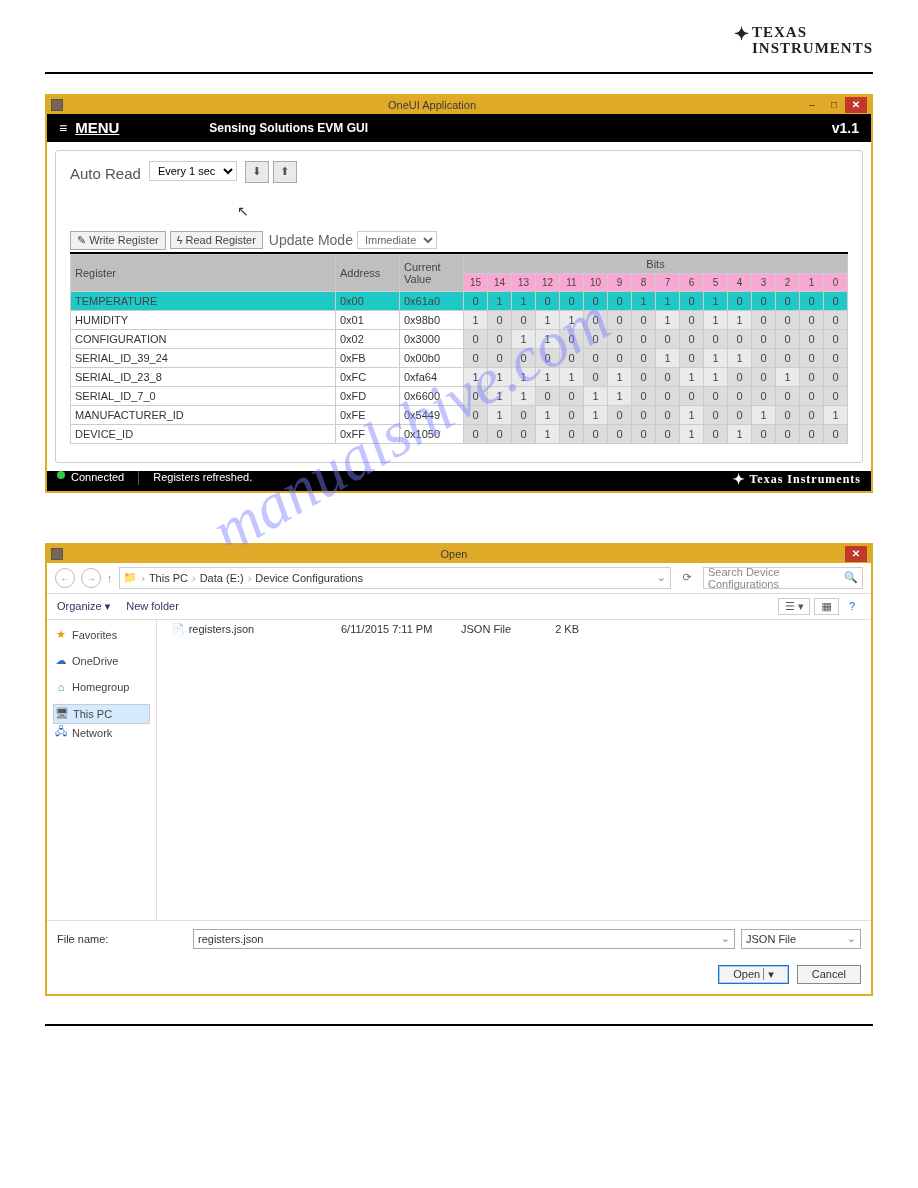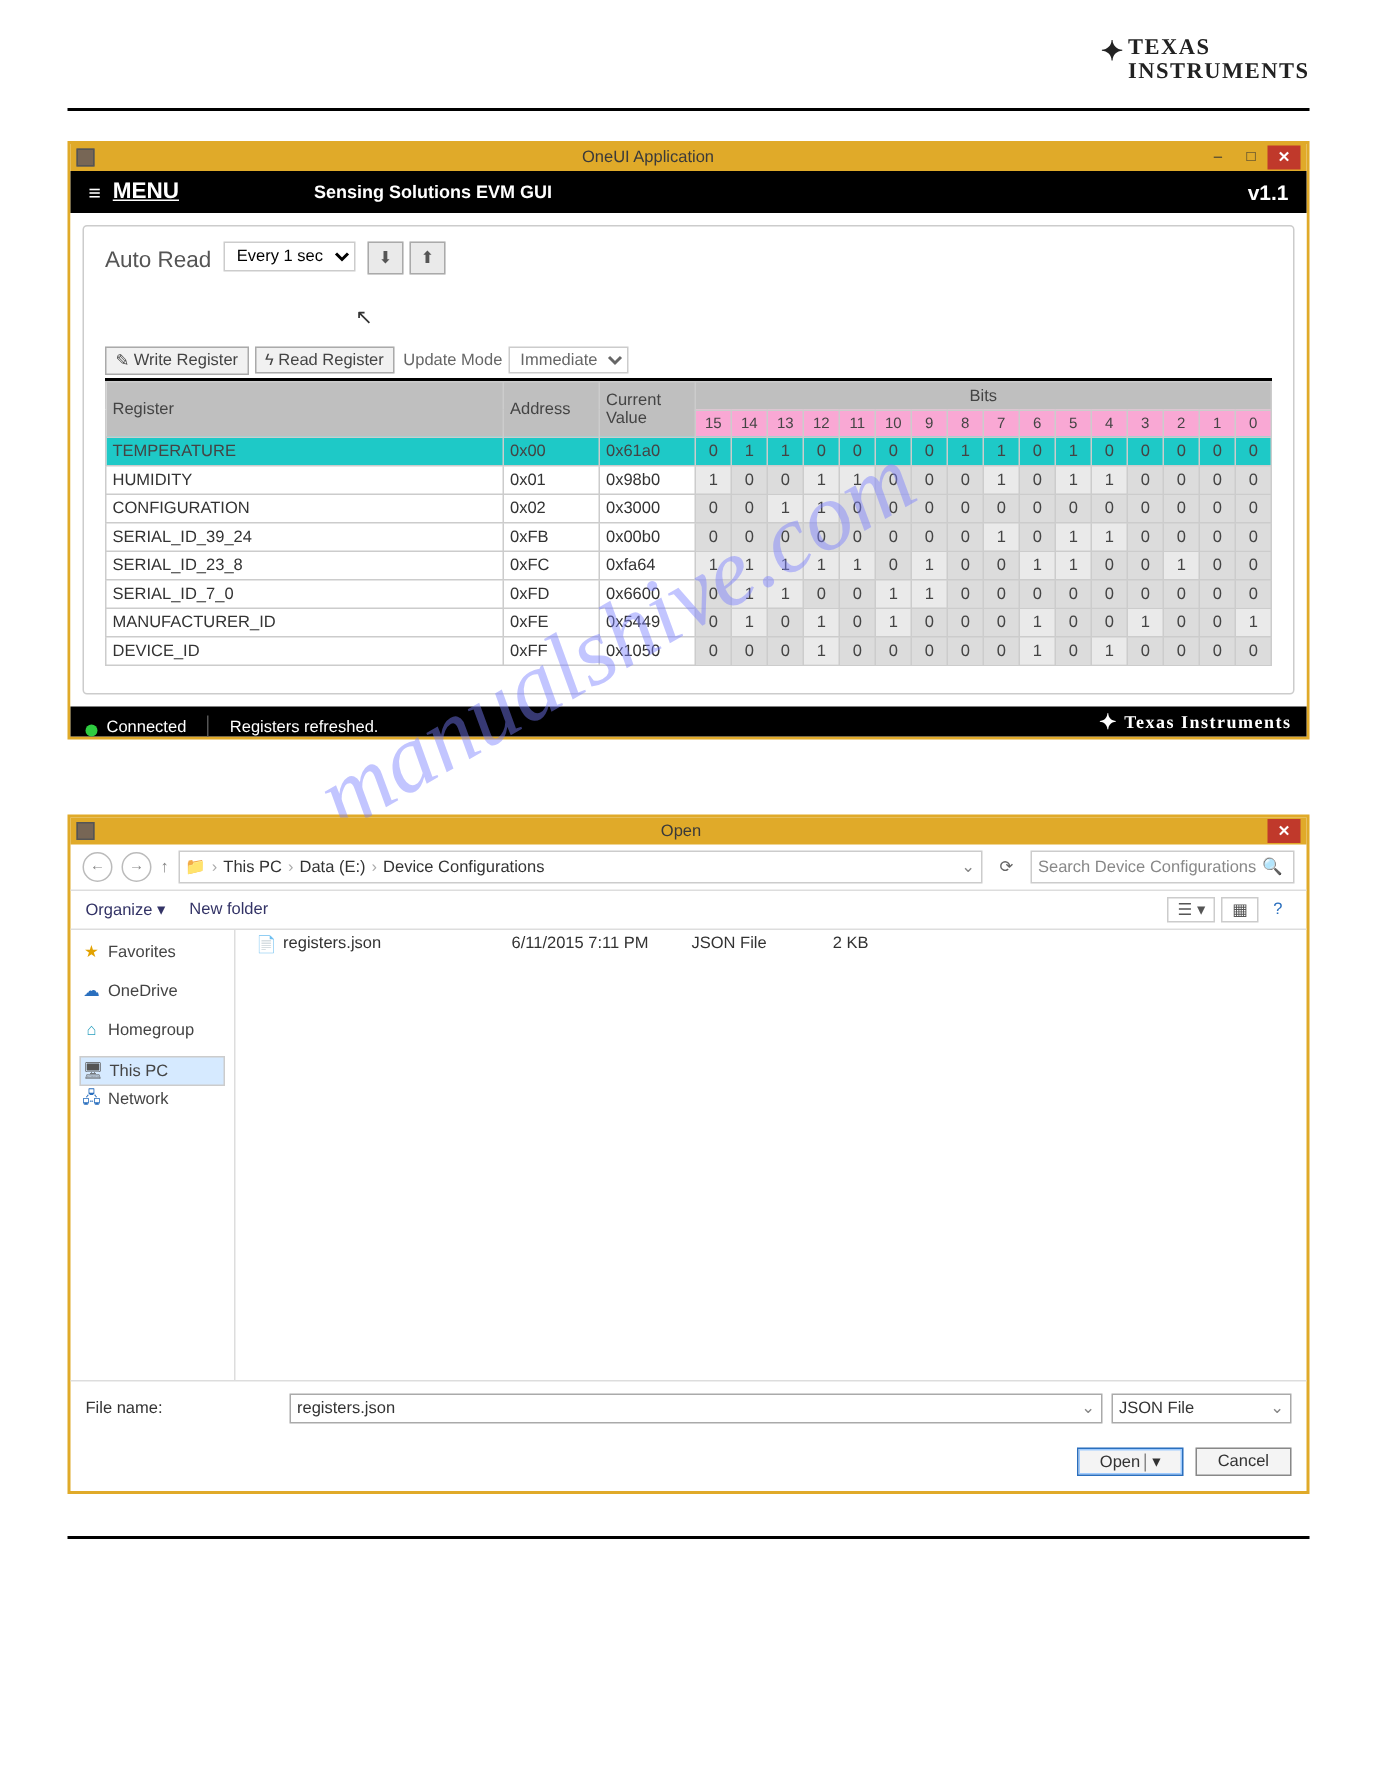--- a/index.html
+++ b/index.html
@@ -83,52 +83,52 @@
 
   .toolbar-row {
     display:flex; align-items:center; gap:4px;
     border-bottom:2px solid #000; padding-bottom:2px;
   }
   .small-btn {
     border:1px solid #aaa; background:#f1f1f1;
     padding:2px 6px; font-size:11px; color:#444;
     display:inline-flex; gap:3px; align-items:center;
   }
-  .update-mode-label { color:#666; margin-left:2px; font-size:11px; }
+  .update-mode-label { color:#666; margin-left:2px; font-size:14px; }
   .sel-inline { border:1px solid #ccc; font-size:11px; padding:1px 3px; background:#fff; color:#666;}
 
   table.reg-table { width:100%; border-collapse:collapse; font-size:11px; }
   table.reg-table th, table.reg-table td { border:1px solid #ccc; padding:3px 4px; }
   table.reg-table thead tr.head1 th { background:#bfbfbf; color:#444; font-weight:normal; text-align:left; }
   table.reg-table thead tr.head1 th.bits { text-align:center; }
   table.reg-table thead tr.head2 th { background:#f9a8d4; color:#444; font-weight:normal; text-align:center; font-size:10px;}
   table.reg-table td.addr, table.reg-table td.val, table.reg-table th.addr, table.reg-table th.val { text-align:left; width:64px;}
   table.reg-table td.bit { text-align:center; width:24px; background:#eaeaea; color:#444; }
   table.reg-table td.bit.z { background:#dcdcdc; }
   table.reg-table tr.hl td { background:#1ec9c7; color:#444; }
   table.reg-table tr.hl td.bit { background:#1ec9c7;}
   .red { color:#c0392b; }
 
   .statusbar {
     background:#000; color:#fff; height:20px;
-    display:flex; align-items:flex-end; padding:0 10px; font-size:11px;
+    display:flex; align-items:flex-start; padding:0 10px; font-size:11px;
   }
   .status-dot { width:8px; height:8px; background:#2ecc40; border-radius:50%; margin-right:6px;}
   .status-sep { width:1px; background:#555; height:14px; margin:0 14px;}
   .ti-logo-footer { margin-left:auto; display:flex;align-items:center;gap:4px; font-family:"Times New Roman",serif; letter-spacing:1px; font-size:12px; font-weight:bold;}
   .ti-logo-footer .ti-symbol { font-size:14px; }
 
   
   .open-dialog { border:2px solid #e0aa29; background:#fff; }
   .toolbar2 { display:flex; align-items:center; gap:6px; padding:4px 8px; border-bottom:1px solid #ddd; }
   .nav-circ { width:20px; height:20px; border:1px solid #bbb; border-radius:50%; display:flex;align-items:center;justify-content:center; font-size:10px; color:#888;}
   .bc { display:flex; align-items:center; gap:4px; flex:1; border:1px solid #ccc; height:22px; padding:0 4px; font-size:11px; color:#333;}
   .bc .sep { color:#aaa; }
   .bc-refresh { width:20px; height:20px; display:flex;align-items:center;justify-content:center; color:#666;}
-  .search {width:176px; height:22px; border:1px solid #ccc; padding:0 4px; color:#888; font-size:11px; display:flex; align-items:center; gap:4px;}
+  .search {width:160px; height:22px; border:1px solid #ccc; padding:0 4px; color:#888; font-size:11px; display:flex; align-items:center; gap:4px;}
 
   .toolbar3 { display:flex; align-items:center; padding:4px 10px; border-bottom:1px solid #ddd; color:#336; font-size:11px;}
   .toolbar3 .spacer {flex:1;}
   .view-btn { border:1px solid #ccc; padding:1px 6px; margin-left:4px; color:#555;}
 
   .dialog-body { display:flex; height:300px; }
   .sidenav { width:110px; border-right:1px solid #ddd; padding:6px 6px; font-size:11px;}
   .sidenav .item { display:flex; gap:5px; align-items:center; padding:3px 2px; color:#444;}
   .sidenav .item.sel { background:#d6eaff; }
   .sidenav .ico { width:12px; height:12px; display:inline-flex;align-items:center;justify-content:center; font-size:11px;}

